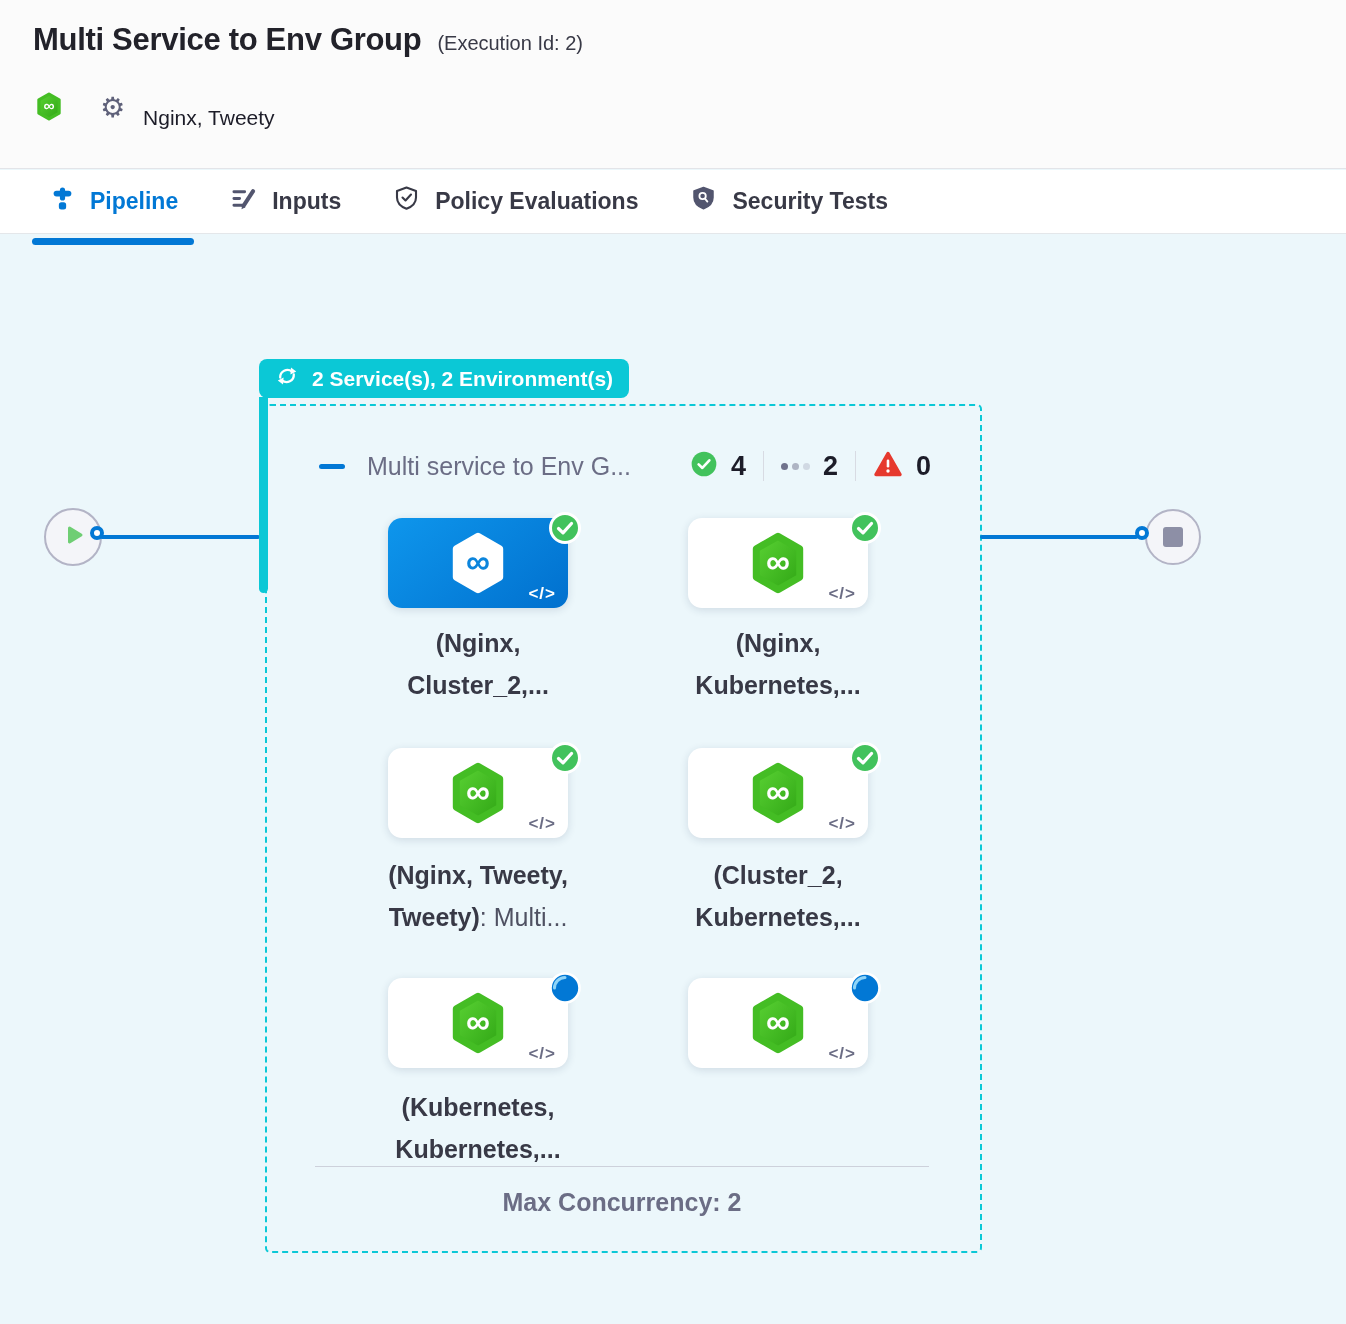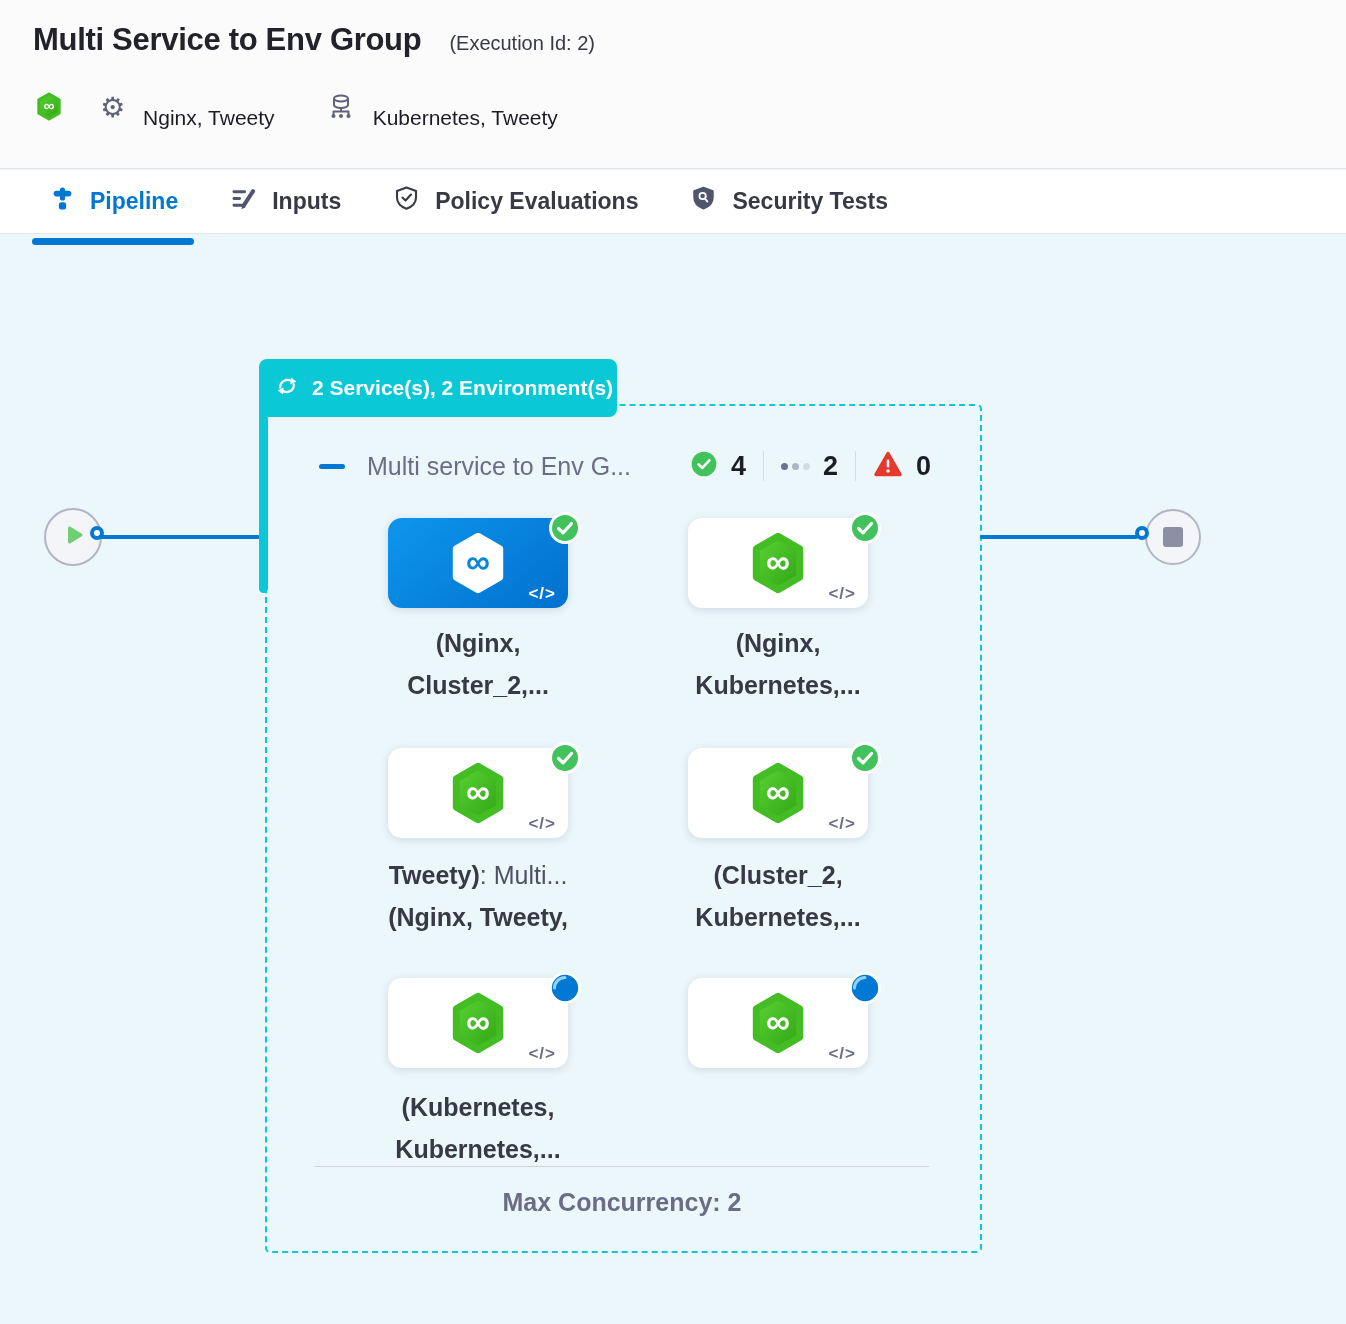--- a/index.html
+++ b/index.html
@@ -12,21 +12,21 @@
   }
   .page { position:relative; width:1346px; height:1324px; }
 
   
   .app-header {
     position:absolute; top:0; left:0; width:1346px; height:169px;
     background:#FBFBFB; border-bottom:1px solid #E3E4E8;
   }
   .title-row { position:absolute; left:33px; top:22px; display:flex; align-items:baseline; gap:16px; }
   .page-title { font-size:31px; font-weight:bold; color:#22222A; letter-spacing:-0.3px; }
-  .execution-id { font-size:20px; color:#383946;margin-left:12px; }
+  .execution-id { font-size:20px; color:#383946; }
   .meta-row { position:absolute; left:36px; top:88px; height:40px; display:flex; align-items:center; }
   .meta-row .hex-small { margin-right:38px; }
   .meta-group { display:flex; align-items:center; gap:18px; margin-right:52px; }
   .meta-text { font-size:21px; color:#1C1C28;margin-top:20px; }
   .gear-glyph { font-size:28px; color:#5F617A; line-height:1; }
 
   
   .tabs-bar {
     position:absolute; top:170px; left:0; width:1346px; height:64px;
     background:#FFFFFF; border-bottom:1px solid #E4E7EA;
@@ -57,23 +57,23 @@
   .edge-right { left:980px; top:278px; width:158px; }
   .connector-dot {
     position:absolute; width:14px; height:14px; background:#fff;
     border:4px solid #0278D5; border-radius:50%; z-index:3;
   }
   .dot-start { left:90px;  top:269px; }
   .dot-end   { left:1135px; top:269px; }
 
   
   .matrix-badge {
-    position:absolute; left:259px; top:102px; height:58px; z-index:4;
+    position:absolute; left:259px; top:102px; height:39px; z-index:4;
     background:#0BC8D6; border-radius:8px;
-    display:inline-flex; align-items:center; gap:12px; padding:0 4px 0 15px;
+    display:inline-flex; align-items:center; gap:12px; padding:0 16px 0 15px;
     color:#fff; font-size:21px; font-weight:bold;
   }
   .matrix-tail {
     position:absolute; left:259px; top:140px; width:9px; height:196px;
     background:#0BC8D6; border-radius:0 0 6px 6px; z-index:4;
   }
   .matrix-box {
     position:absolute; left:265px; top:147px; width:717px; height:849px;
     border:2px dashed #0BC8D6; border-radius:5px; z-index:1;
   }
@@ -140,33 +140,20 @@
     <div class="meta-row">
       <span class="hex-small">
         <svg width="26" height="29" viewBox="0 0 40 44">
           <path d="M20 3 L35.5 11.8 V32.2 L20 41 L4.5 32.2 V11.8 Z" fill="url(#hexGreen)" stroke="#44BD24" stroke-width="5" stroke-linejoin="round"></path>
           <text x="20" y="29.5" text-anchor="middle" font-size="24" font-weight="bold" fill="#fff">∞</text>
         </svg>
       </span>
       <span class="meta-group">
         <span class="gear-glyph">⚙</span>
         <span class="meta-text">Nginx, Tweety</span>
-      </span>
-      <span class="meta-group">
-        <span>
-          <svg width="28" height="30" viewBox="0 0 28 26" fill="none">
-            <ellipse cx="14" cy="5.5" rx="7" ry="3" stroke="#5F617A" stroke-width="2"></ellipse>
-            <path d="M7 5.5 V12 A7 3 0 0 0 21 12 V5.5" stroke="#5F617A" stroke-width="2"></path>
-            <path d="M14 15 V18.5 M6.5 18.5 H21.5 M6.5 18.5 V21 M21.5 18.5 V21" stroke="#5F617A" stroke-width="2" stroke-linecap="round"></path>
-            <circle cx="6.5" cy="23" r="2" fill="#5F617A"></circle>
-            <circle cx="14" cy="23" r="2" fill="#5F617A"></circle>
-            <circle cx="21.5" cy="23" r="2" fill="#5F617A"></circle>
-          </svg>
-        </span>
-        <span class="meta-text">Kubernetes, Tweety</span>
       </span>
     </div>
   </div>
 
   <div class="tabs-bar">
     <div class="tab active">
       <span>
         <svg width="25" height="25" viewBox="0 0 24 24">
           <rect x="3.5" y="4.5" width="17" height="5.5" rx="2.75" fill="#0278D5"></rect>
           <rect x="9.5" y="1.5" width="5" height="12.5" rx="2.5" fill="#0278D5"></rect>
@@ -324,22 +311,22 @@
         </svg>
         <span class="code-glyph">&lt;/&gt;</span>
         <span class="status-badge">
           <svg width="34" height="34" viewBox="0 0 34 34">
             <circle cx="17" cy="17" r="14.5" fill="#42C25C" stroke="#fff" stroke-width="3"></circle>
             <path d="M10.5 17.5 L15 21.8 L23.5 12.5" stroke="#fff" stroke-width="3.2" fill="none" stroke-linecap="round" stroke-linejoin="round"></path>
           </svg>
         </span>
       </div>
       <div class="node-label" style="left:46px;top:448px">
+        <div>(Nginx, Tweety,</div>
         <div><span>Tweety)</span><span class="regular">: Multi...</span></div>
-        <div>(Nginx, Tweety,</div>
       </div>
       <div class="node-label" style="left:346px;top:448px">
         <div>(Cluster_2,</div>
         <div>Kubernetes,...</div>
       </div>
 
       <div class="node-card" style="left:121px;top:572px">
         <svg width="56" height="62" viewBox="0 0 40 44">
           <path d="M20 3 L35.5 11.8 V32.2 L20 41 L4.5 32.2 V11.8 Z" fill="url(#hexGreen)" stroke="#44BD24" stroke-width="5" stroke-linejoin="round"></path>
           <text x="20" y="29.5" text-anchor="middle" font-size="24" font-weight="bold" fill="#fff">∞</text>

